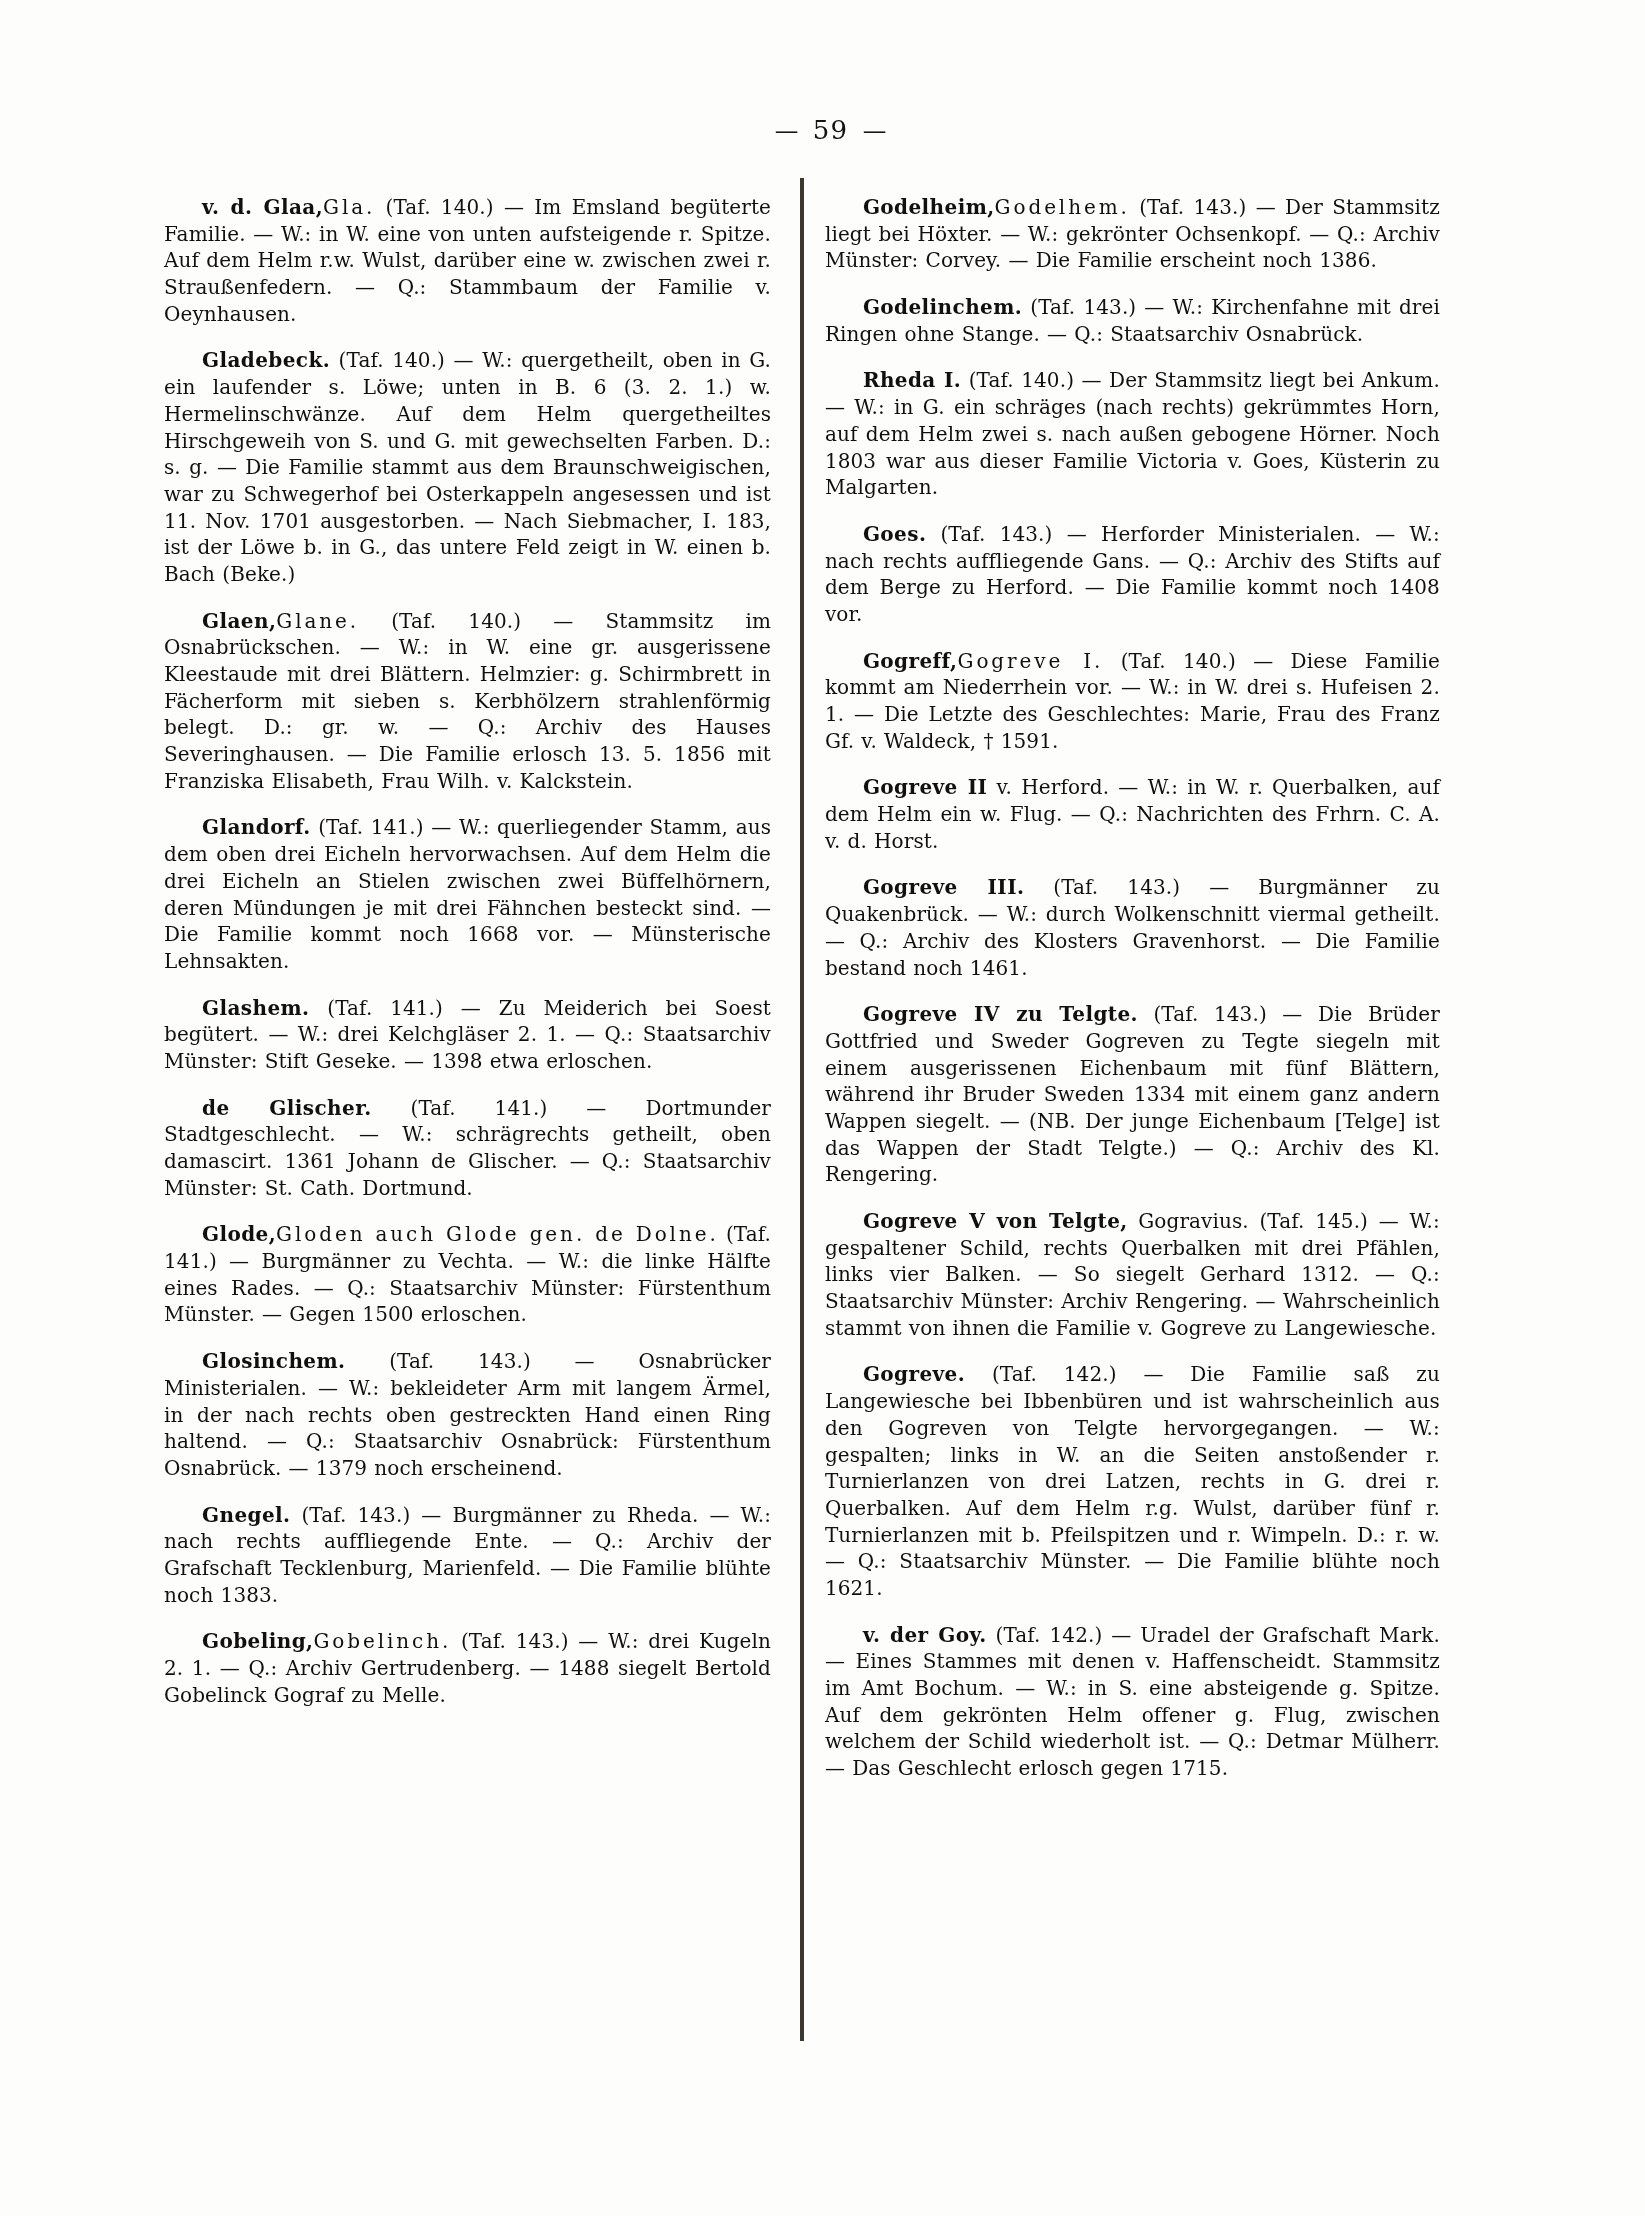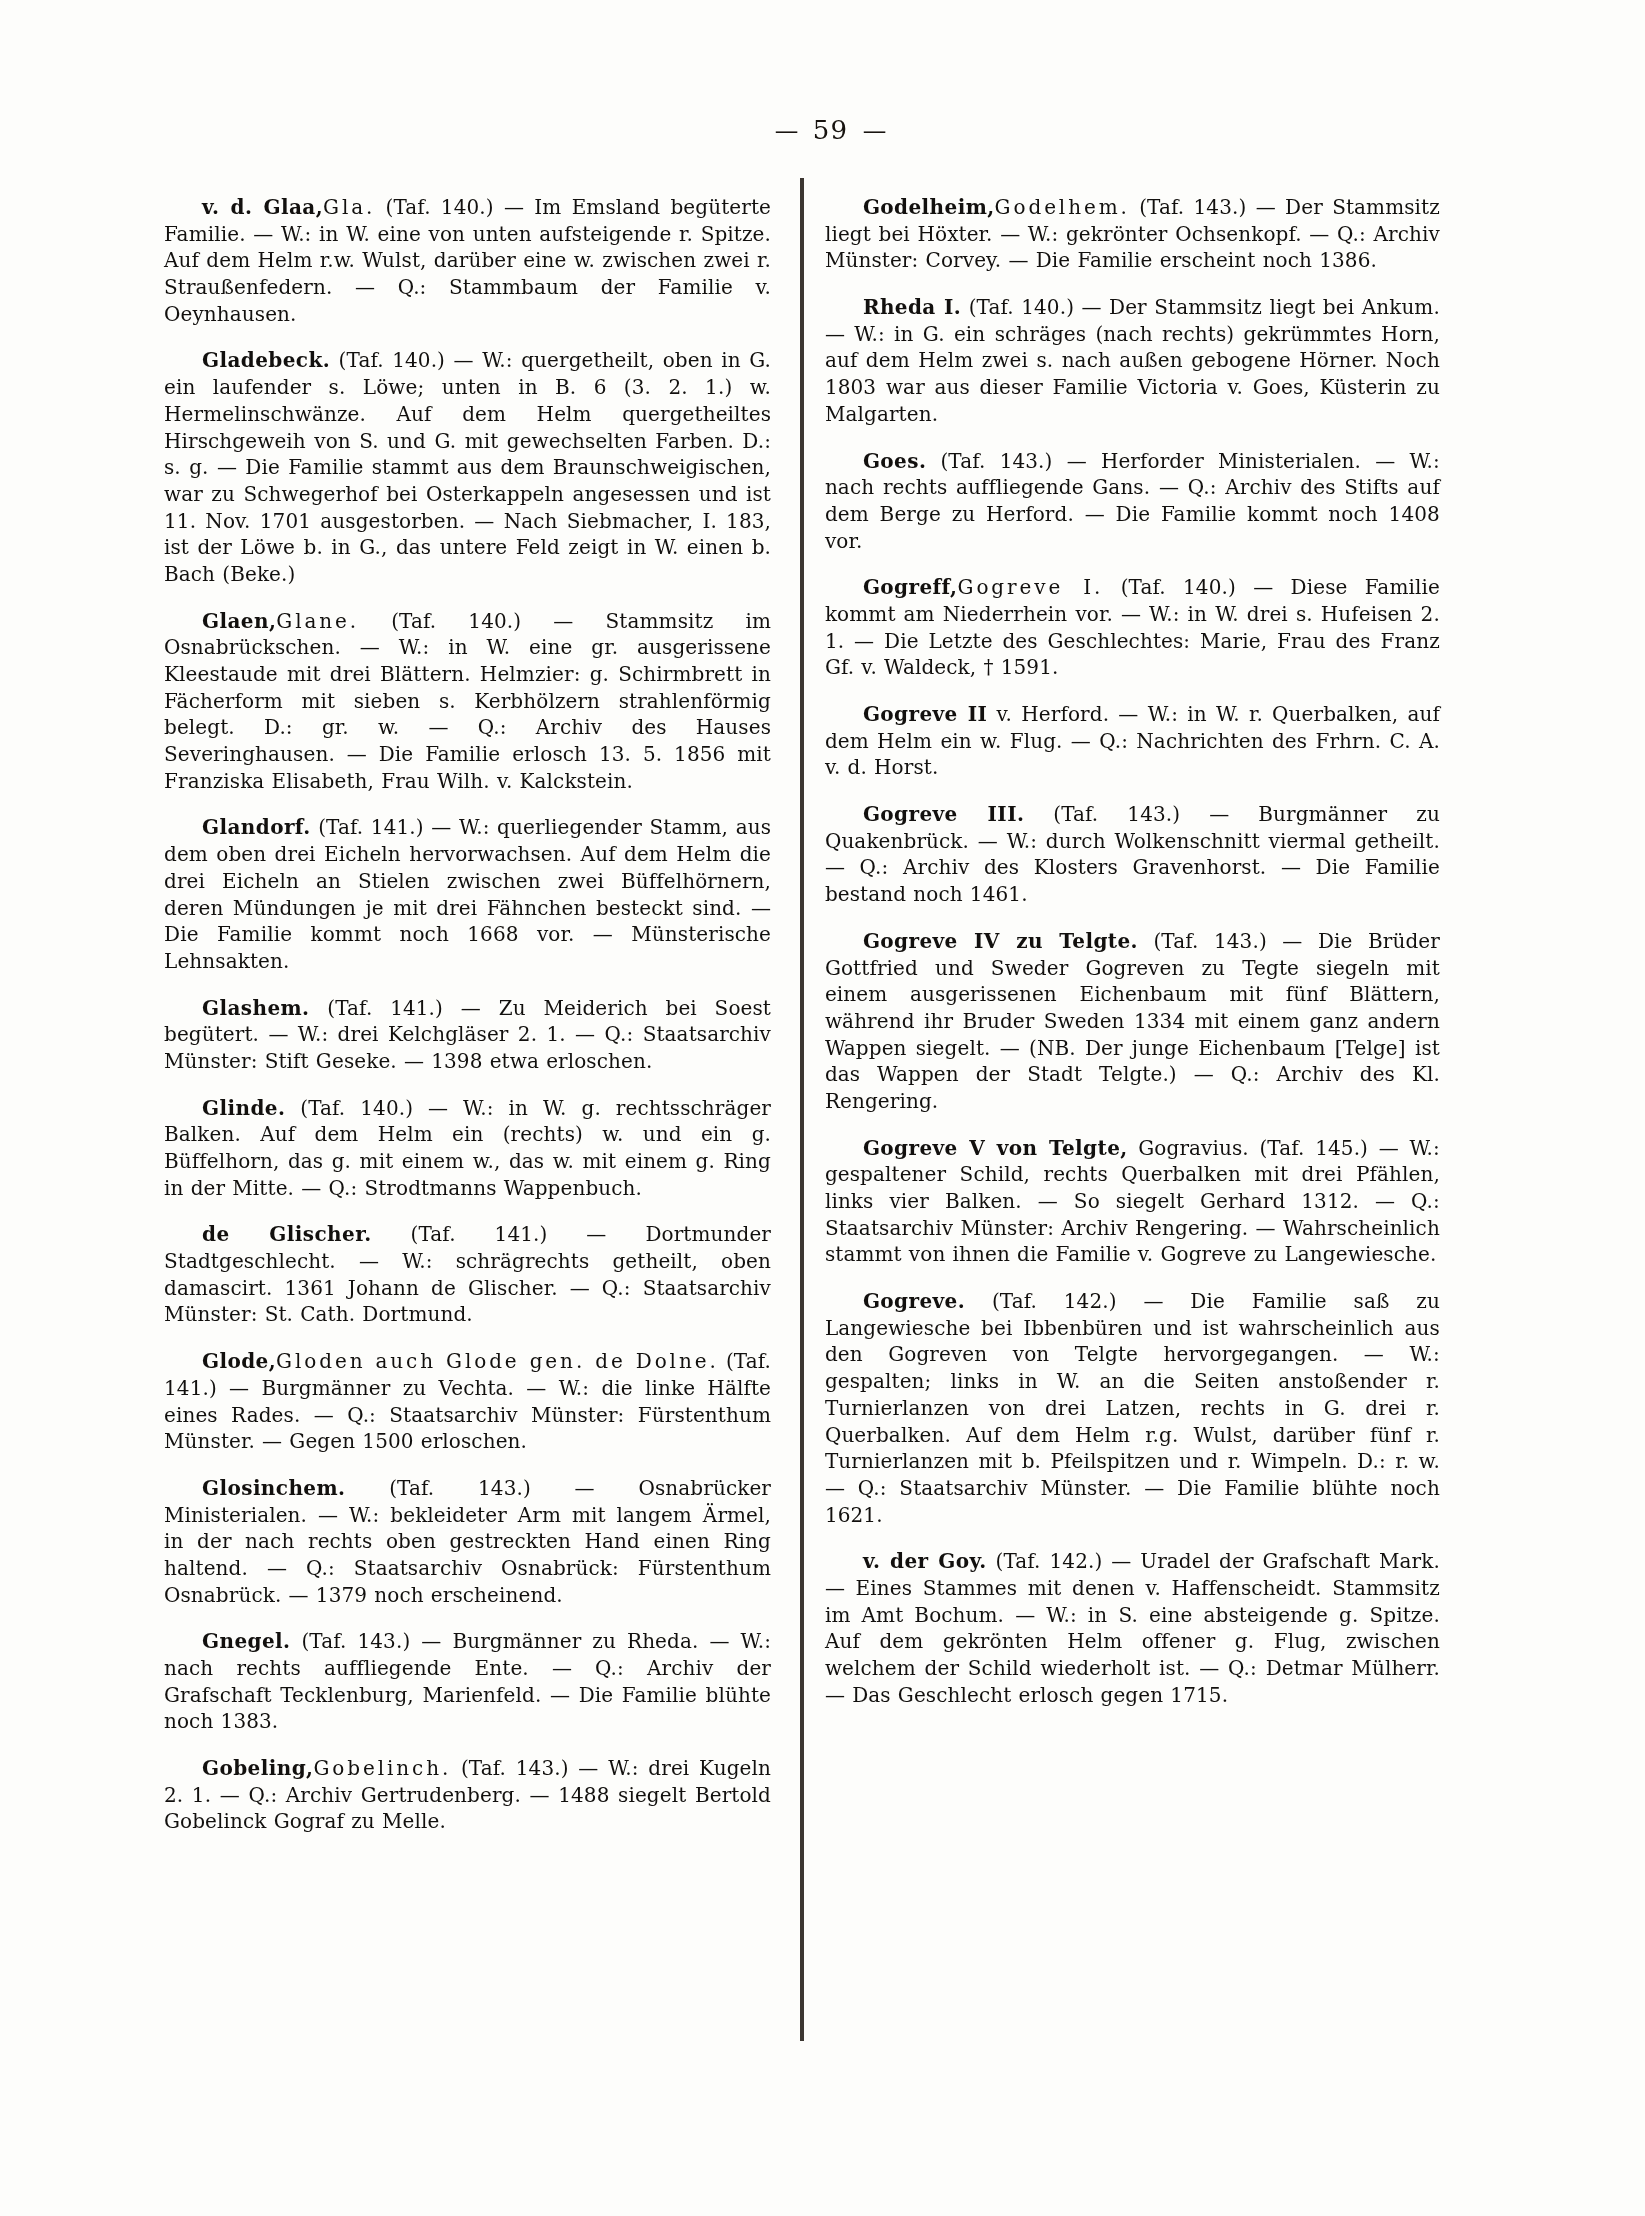--- a/index.html
+++ b/index.html
@@ -96,32 +96,32 @@
   </div>
 
   <div class="columns">
 
     <div class="col left">
       <p class="entry"><span class="hw">v. d. Glaa,</span><span class="sp">Gla.</span><span> (Taf. 140.) — Im Emsland begüterte Familie. — W.: in W. eine von unten aufsteigende r. Spitze. Auf dem Helm r.w. Wulst, darüber eine w. zwischen zwei r. Straußenfedern. — Q.: Stammbaum der Familie v. Oeynhausen.</span></p>
       <p class="entry"><span class="hw">Gladebeck.</span><span class="sp"></span><span> (Taf. 140.) — W.: quergetheilt, oben in G. ein laufender s. Löwe; unten in B. 6 (3. 2. 1.) w. Hermelinschwänze. Auf dem Helm quergetheiltes Hirschgeweih von S. und G. mit gewechselten Farben. D.: s. g. — Die Familie stammt aus dem Braunschweigischen, war zu Schwegerhof bei Osterkappeln angesessen und ist 11. Nov. 1701 ausgestorben. — Nach Siebmacher, I. 183, ist der Löwe b. in G., das untere Feld zeigt in W. einen b. Bach (Beke.)</span></p>
       <p class="entry"><span class="hw">Glaen,</span><span class="sp">Glane.</span><span> (Taf. 140.) — Stammsitz im Osnabrückschen. — W.: in W. eine gr. ausgerissene Kleestaude mit drei Blättern. Helmzier: g. Schirmbrett in Fächerform mit sieben s. Kerbhölzern strahlenförmig belegt. D.: gr. w. — Q.: Archiv des Hauses Severinghausen. — Die Familie erlosch 13. 5. 1856 mit Franziska Elisabeth, Frau Wilh. v. Kalckstein.</span></p>
       <p class="entry"><span class="hw">Glandorf.</span><span class="sp"></span><span> (Taf. 141.) — W.: querliegender Stamm, aus dem oben drei Eicheln hervorwachsen. Auf dem Helm die drei Eicheln an Stielen zwischen zwei Büffelhörnern, deren Mündungen je mit drei Fähnchen besteckt sind. — Die Familie kommt noch 1668 vor. — Münsterische Lehnsakten.</span></p>
       <p class="entry"><span class="hw">Glashem.</span><span class="sp"></span><span> (Taf. 141.) — Zu Meiderich bei Soest begütert. — W.: drei Kelchgläser 2. 1. — Q.: Staatsarchiv Münster: Stift Geseke. — 1398 etwa erloschen.</span></p>
-      <p class="entry"><span class="hw">Glinde.</span><span class="sp"></span><span> (Taf. 140.) — W.: in W. g. rechtsschräger Balken. Auf dem Helm ein (rechts) w. und ein g. Büffelhorn, das g. mit einem w., das w. mit einem g. Ring in der Mitte. — Q.: Strodtmanns Wappenbuch.</span></p>
       <p class="entry"><span class="hw">de Glischer.</span><span class="sp"></span><span> (Taf. 141.) — Dortmunder Stadtgeschlecht. — W.: schrägrechts getheilt, oben damascirt. 1361 Johann de Glischer. — Q.: Staatsarchiv Münster: St. Cath. Dortmund.</span></p>
       <p class="entry"><span class="hw">Glode,</span><span class="sp">Gloden auch Glode gen. de Dolne.</span><span> (Taf. 141.) — Burgmänner zu Vechta. — W.: die linke Hälfte eines Rades. — Q.: Staatsarchiv Münster: Fürstenthum Münster. — Gegen 1500 erloschen.</span></p>
       <p class="entry"><span class="hw">Glosinchem.</span><span class="sp"></span><span> (Taf. 143.) — Osnabrücker Ministerialen. — W.: bekleideter Arm mit langem Ärmel, in der nach rechts oben gestreckten Hand einen Ring haltend. — Q.: Staatsarchiv Osnabrück: Fürstenthum Osnabrück. — 1379 noch erscheinend.</span></p>
       <p class="entry"><span class="hw">Gnegel.</span><span class="sp"></span><span> (Taf. 143.) — Burgmänner zu Rheda. — W.: nach rechts auffliegende Ente. — Q.: Archiv der Grafschaft Tecklenburg, Marienfeld. — Die Familie blühte noch 1383.</span></p>
       <p class="entry"><span class="hw">Gobeling,</span><span class="sp">Gobelinch.</span><span> (Taf. 143.) — W.: drei Kugeln 2. 1. — Q.: Archiv Gertrudenberg. — 1488 siegelt Bertold Gobelinck Gograf zu Melle.</span></p>
     </div>
 
     <div class="divider"></div>
 
     <div class="col right">
       <p class="entry"><span class="hw">Godelheim,</span><span class="sp">Godelhem.</span><span> (Taf. 143.) — Der Stammsitz liegt bei Höxter. — W.: gekrönter Ochsenkopf. — Q.: Archiv Münster: Corvey. — Die Familie erscheint noch 1386.</span></p>
+      <p class="entry"><span class="hw">Godelinchem.</span><span class="sp"></span><span> (Taf. 143.) — W.: Kirchenfahne mit drei Ringen ohne Stange. — Q.: Staatsarchiv Osnabrück.</span></p>
       <p class="entry"><span class="hw">Rheda I.</span><span class="sp"></span><span> (Taf. 140.) — Der Stammsitz liegt bei Ankum. — W.: in G. ein schräges (nach rechts) gekrümmtes Horn, auf dem Helm zwei s. nach außen gebogene Hörner. Noch 1803 war aus dieser Familie Victoria v. Goes, Küsterin zu Malgarten.</span></p>
       <p class="entry"><span class="hw">Goes.</span><span class="sp"></span><span> (Taf. 143.) — Herforder Ministerialen. — W.: nach rechts auffliegende Gans. — Q.: Archiv des Stifts auf dem Berge zu Herford. — Die Familie kommt noch 1408 vor.</span></p>
       <p class="entry"><span class="hw">Gogreff,</span><span class="sp">Gogreve I.</span><span> (Taf. 140.) — Diese Familie kommt am Niederrhein vor. — W.: in W. drei s. Hufeisen 2. 1. — Die Letzte des Geschlechtes: Marie, Frau des Franz Gf. v. Waldeck, † 1591.</span></p>
       <p class="entry"><span class="hw">Gogreve II</span><span class="sp"></span><span> v. Herford. — W.: in W. r. Querbalken, auf dem Helm ein w. Flug. — Q.: Nachrichten des Frhrn. C. A. v. d. Horst.</span></p>
       <p class="entry"><span class="hw">Gogreve III.</span><span class="sp"></span><span> (Taf. 143.) — Burgmänner zu Quakenbrück. — W.: durch Wolkenschnitt viermal getheilt. — Q.: Archiv des Klosters Gravenhorst. — Die Familie bestand noch 1461.</span></p>
       <p class="entry"><span class="hw">Gogreve IV zu Telgte.</span><span class="sp"></span><span> (Taf. 143.) — Die Brüder Gottfried und Sweder Gogreven zu Tegte siegeln mit einem ausgerissenen Eichenbaum mit fünf Blättern, während ihr Bruder Sweden 1334 mit einem ganz andern Wappen siegelt. — (NB. Der junge Eichenbaum [Telge] ist das Wappen der Stadt Telgte.) — Q.: Archiv des Kl. Rengering.</span></p>
       <p class="entry"><span class="hw">Gogreve V von Telgte,</span><span class="sp"></span><span> Gogravius. (Taf. 145.) — W.: gespaltener Schild, rechts Querbalken mit drei Pfählen, links vier Balken. — So siegelt Gerhard 1312. — Q.: Staatsarchiv Münster: Archiv Rengering. — Wahrscheinlich stammt von ihnen die Familie v. Gogreve zu Langewiesche.</span></p>
       <p class="entry"><span class="hw">Gogreve.</span><span class="sp"></span><span> (Taf. 142.) — Die Familie saß zu Langewiesche bei Ibbenbüren und ist wahrscheinlich aus den Gogreven von Telgte hervorgegangen. — W.: gespalten; links in W. an die Seiten anstoßender r. Turnierlanzen von drei Latzen, rechts in G. drei r. Querbalken. Auf dem Helm r.g. Wulst, darüber fünf r. Turnierlanzen mit b. Pfeilspitzen und r. Wimpeln. D.: r. w. — Q.: Staatsarchiv Münster. — Die Familie blühte noch 1621.</span></p>
       <p class="entry"><span class="hw">v. der Goy.</span><span class="sp"></span><span> (Taf. 142.) — Uradel der Grafschaft Mark. — Eines Stammes mit denen v. Haffenscheidt. Stammsitz im Amt Bochum. — W.: in S. eine absteigende g. Spitze. Auf dem gekrönten Helm offener g. Flug, zwischen welchem der Schild wiederholt ist. — Q.: Detmar Mülherr. — Das Geschlecht erlosch gegen 1715.</span></p>
     </div>

